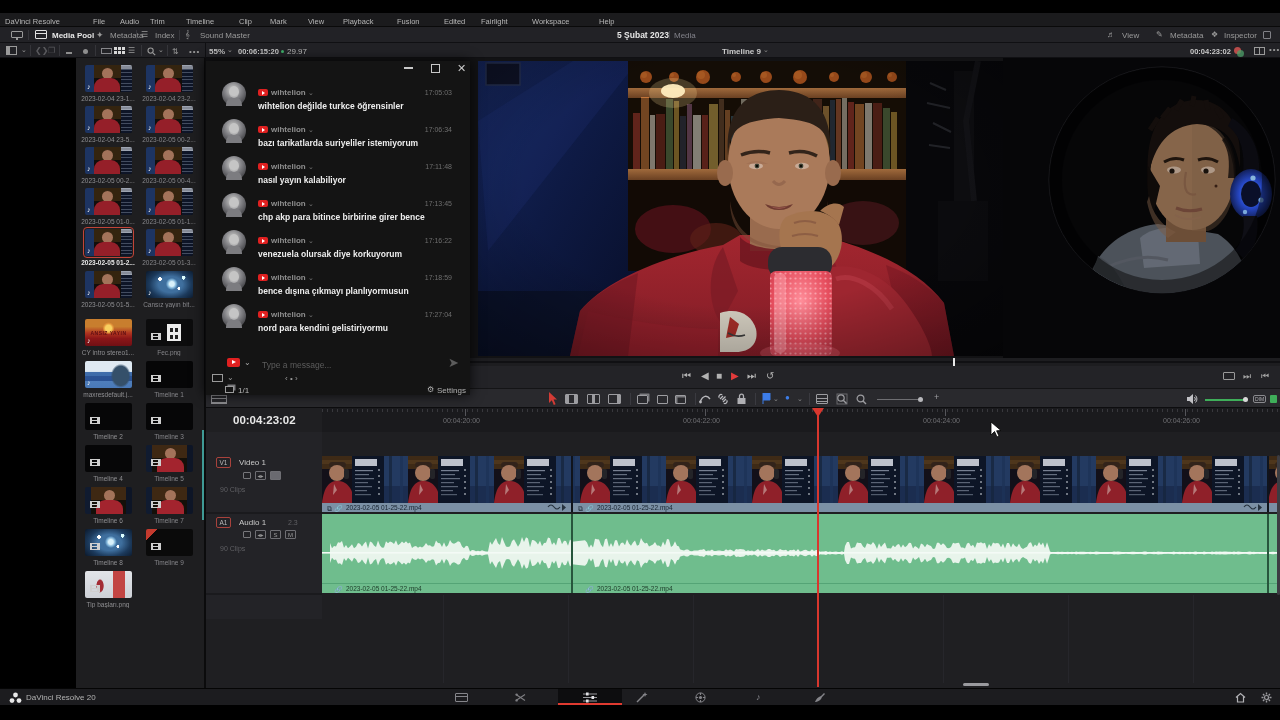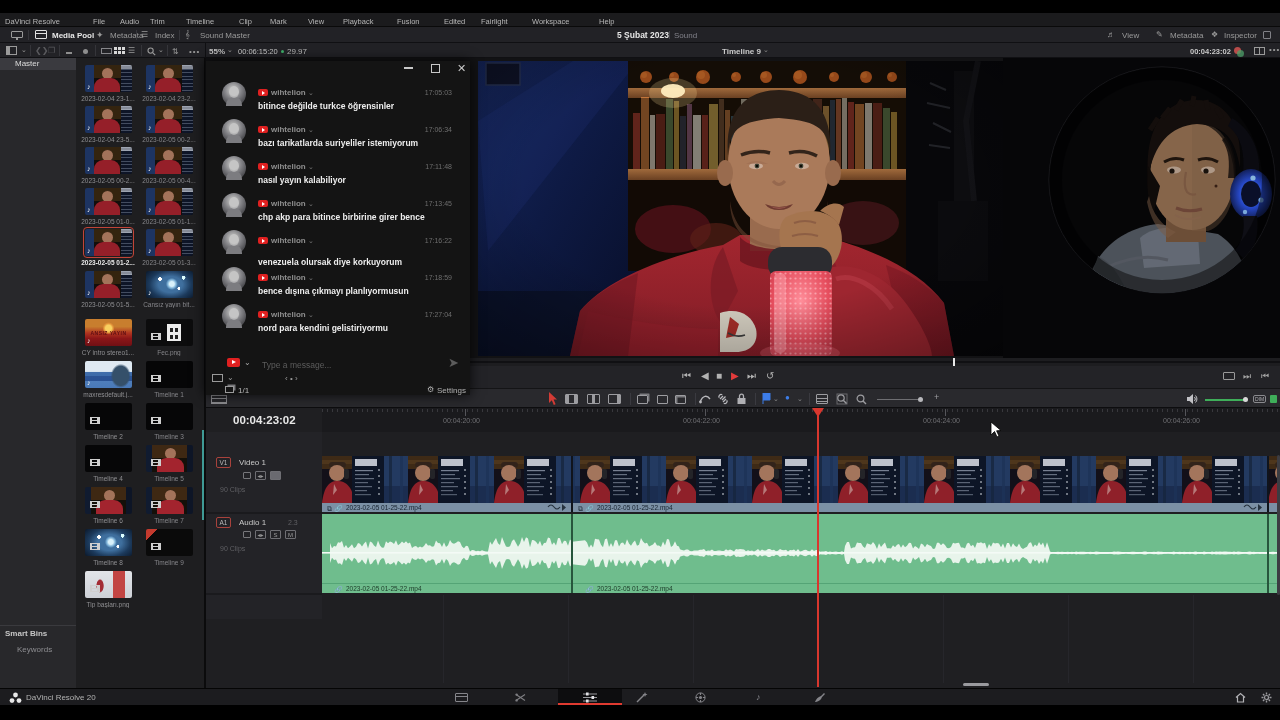--- a/index.html
+++ b/index.html
@@ -94,21 +94,21 @@
 <div class="htxt" style="left:96px;top:3px;font-size:9px">✦</div>
 <div class="htxt" style="left:110px;top:4px">Metadata</div>
 <div class="vsep" style="left:136px;top:3px;height:10px"></div>
 <div class="htxt" style="left:141px;top:3px;font-size:8px">☰</div>
 <div class="htxt" style="left:155px;top:4px">Index</div>
 <div class="vsep" style="left:179px;top:3px;height:10px"></div>
 <div class="htxt" style="left:185px;top:3px;font-size:8px">𝄞</div>
 <div class="htxt" style="left:200px;top:4px">Sound Master</div>
 <div class="htxtw" style="left:617px;top:3px;font-size:8.5px">5 Şubat 2023</div>
 <div class="vsep" style="left:669px;top:4px;height:8px;background:#44444a"></div>
-<div class="htxt" style="left:674px;top:4px;color:#82828a">Sound</div>
+<div class="htxt" style="left:674px;top:4px;color:#82828a">Media</div>
 <div class="htxt" style="left:1107px;top:3px;font-size:8px">♬</div>
 <div class="htxt" style="left:1122px;top:4px">View</div>
 <div class="htxt" style="left:1156px;top:3px;font-size:8px">✎</div>
 <div class="htxt" style="left:1170px;top:4px">Metadata</div>
 <div class="htxt" style="left:1211px;top:3px;font-size:8px">❖</div>
 <div class="htxt" style="left:1224px;top:4px">Inspector</div>
 <div class="ico" style="left:1263px;top:4px;width:8px;height:8px;border:1px solid #808086;border-radius:1px"></div>
 </div>
 <div class="abs" id="sub">
 <div class="ico" style="left:6px;top:3px;width:11px;height:9px;border:1px solid #9a9a9a;background:linear-gradient(90deg,#9a9a9a 0 3px,transparent 3px)"></div>
@@ -132,37 +132,31 @@
 <svg class="ico" style="left:147px;top:4px" width="9" height="9" viewBox="0 0 9 9">
         <circle cx="3.6" cy="3.6" r="2.6" stroke="#9a9a9a" fill="none" stroke-width="1.1"></circle>
         <path d="M5.6,5.6 L8.2,8.2" stroke="#9a9a9a" stroke-width="1.2"></path>
       </svg>
 <div class="htxt" style="left:158px;top:3px;font-size:7px">⌄</div>
 <div class="vsep" style="left:167px;top:2px;height:11px"></div>
 <div class="htxt" style="left:172px;top:4px">⇅</div>
 <div class="htxt" style="left:189px;top:4px;letter-spacing:1px">•••</div>
 <div class="htxt" style="left:209px;top:4px;color:#c2c2c2;font-weight:bold">55%</div>
 <div class="htxt" style="left:227px;top:3px;font-size:7px">⌄</div>
-<div class="htxt" style="left:238px;top:4px;color:#c8c8c8;font-size:7.5px;font-weight:normal">00:06:15:20</div>
+<div class="htxt" style="left:238px;top:4px;color:#c8c8c8;font-size:7.5px;font-weight:bold">00:06:15:20</div>
 <div class="ico" style="left:281px;top:7px;width:3px;height:3px;background:#3fae6a;border-radius:50%"></div>
 <div class="htxt" style="left:287px;top:4px;color:#b8b8b8">29.97</div>
 <div class="vsep" style="left:205px;top:0;height:15px;background:#101013"></div>
 <div class="htxt" style="left:722px;top:3.5px;color:#cicic1;color:#c9c9c9;font-weight:bold">Timeline 9</div>
 <div class="htxt" style="left:763px;top:3px;font-size:7px;color:#8a8a8a">⌄</div>
 <div class="htxt" style="left:1190px;top:4px;color:#c8c8c8;font-size:7.5px;font-weight:bold">00:04:23:02</div>
 <div class="ico" style="left:1234px;top:4px;width:7px;height:7px;border-radius:50%;background:#b84c4a"></div>
 <div class="ico" style="left:1237px;top:7px;width:7px;height:7px;border-radius:50%;background:#4ea06a;opacity:.75"></div>
 <div class="ico" style="left:1254px;top:4px;width:11px;height:8px;border:1px solid #9a9a9a;background:linear-gradient(90deg,transparent 0 4px,#9a9a9a 4px 5px,transparent 5px)"></div>
 <div class="htxt" style="left:1269px;top:2px;letter-spacing:1px">•••</div>
-</div>
-<div class="abs" id="bins">
-      <div id="binhdr">Master</div>
-<div class="ico" style="left:0;top:567px;width:76px;height:1px;background:#3a3a3e"></div>
-<div class="htxt" style="left:5px;top:571px;color:#c6c6c6;font-weight:bold">Smart Bins</div>
-<div class="htxt" style="left:17px;top:587px;color:#8e8e92">Keywords</div>
 </div>
 <div class="abs" id="thumbs">
 <div class="th vt" style="left:9px;top:7px;">
         <i class="h"></i>
         <i class="b"></i>
         <div class="note">♪</div>
       </div>
 <div class="th vt" style="left:70px;top:7px;">
         <i class="h"></i>
         <i class="b"></i>
@@ -568,41 +562,41 @@
 <div class="ico" style="left:1065px;top:6px;width:7px;height:8px;background:#3fae5a;border-radius:1px"></div>
 </div>
 <div class="abs" id="chat">
 <div class="ico" style="left:199px;top:6px;width:9px;height:2px;background:#c8c8c8"></div>
 <div class="ico" style="left:226px;top:3px;width:9px;height:9px;border:1.5px solid #c8c8c8"></div>
 <div class="ico" style="left:252px;top:1px;font-size:11px;color:#c8c8c8">✕</div>
 <div class="av" style="top:21px"></div>
 <div class="yt" style="top:28px"></div>
 <div class="un" style="top:27px">wihtelion <span style="font-weight:normal;color:#777;font-size:7px">⌄</span></div>
 <div class="tm" style="top:28px">17:05:03</div>
-<div class="mg" style="top:40px">bitince değilde turkce öğrensinler</div>
+<div class="mg" style="top:40px">wihtelion değilde turkce öğrensinler</div>
 <div class="av" style="top:58px"></div>
 <div class="yt" style="top:65px"></div>
 <div class="un" style="top:64px">wihtelion <span style="font-weight:normal;color:#777;font-size:7px">⌄</span></div>
 <div class="tm" style="top:65px">17:06:34</div>
 <div class="mg" style="top:77px">bazı tarikatlarda suriyeliler istemiyorum</div>
 <div class="av" style="top:95px"></div>
 <div class="yt" style="top:102px"></div>
 <div class="un" style="top:101px">wihtelion <span style="font-weight:normal;color:#777;font-size:7px">⌄</span></div>
 <div class="tm" style="top:102px">17:11:48</div>
 <div class="mg" style="top:114px">nasıl yayın kalabiliyor</div>
 <div class="av" style="top:132px"></div>
 <div class="yt" style="top:139px"></div>
 <div class="un" style="top:138px">wihtelion <span style="font-weight:normal;color:#777;font-size:7px">⌄</span></div>
 <div class="tm" style="top:139px">17:13:45</div>
 <div class="mg" style="top:151px">chp akp para bitince birbirine girer bence</div>
 <div class="av" style="top:169px"></div>
 <div class="yt" style="top:176px"></div>
 <div class="un" style="top:175px">wihtelion <span style="font-weight:normal;color:#777;font-size:7px">⌄</span></div>
 <div class="tm" style="top:176px">17:16:22</div>
-<div class="mg" style="top:196px">venezuela olursak diye korkuyorum</div>
+<div class="mg" style="top:188px">venezuela olursak diye korkuyorum</div>
 <div class="av" style="top:206px"></div>
 <div class="yt" style="top:213px"></div>
 <div class="un" style="top:212px">wihtelion <span style="font-weight:normal;color:#777;font-size:7px">⌄</span></div>
 <div class="tm" style="top:213px">17:18:59</div>
 <div class="mg" style="top:225px">bence dışına çıkmayı planlıyormusun</div>
 <div class="av" style="top:243px"></div>
 <div class="yt" style="top:250px"></div>
 <div class="un" style="top:249px">wihtelion <span style="font-weight:normal;color:#777;font-size:7px">⌄</span></div>
 <div class="tm" style="top:250px">17:27:04</div>
 <div class="mg" style="top:262px">nord para kendini gelistiriyormu</div>

